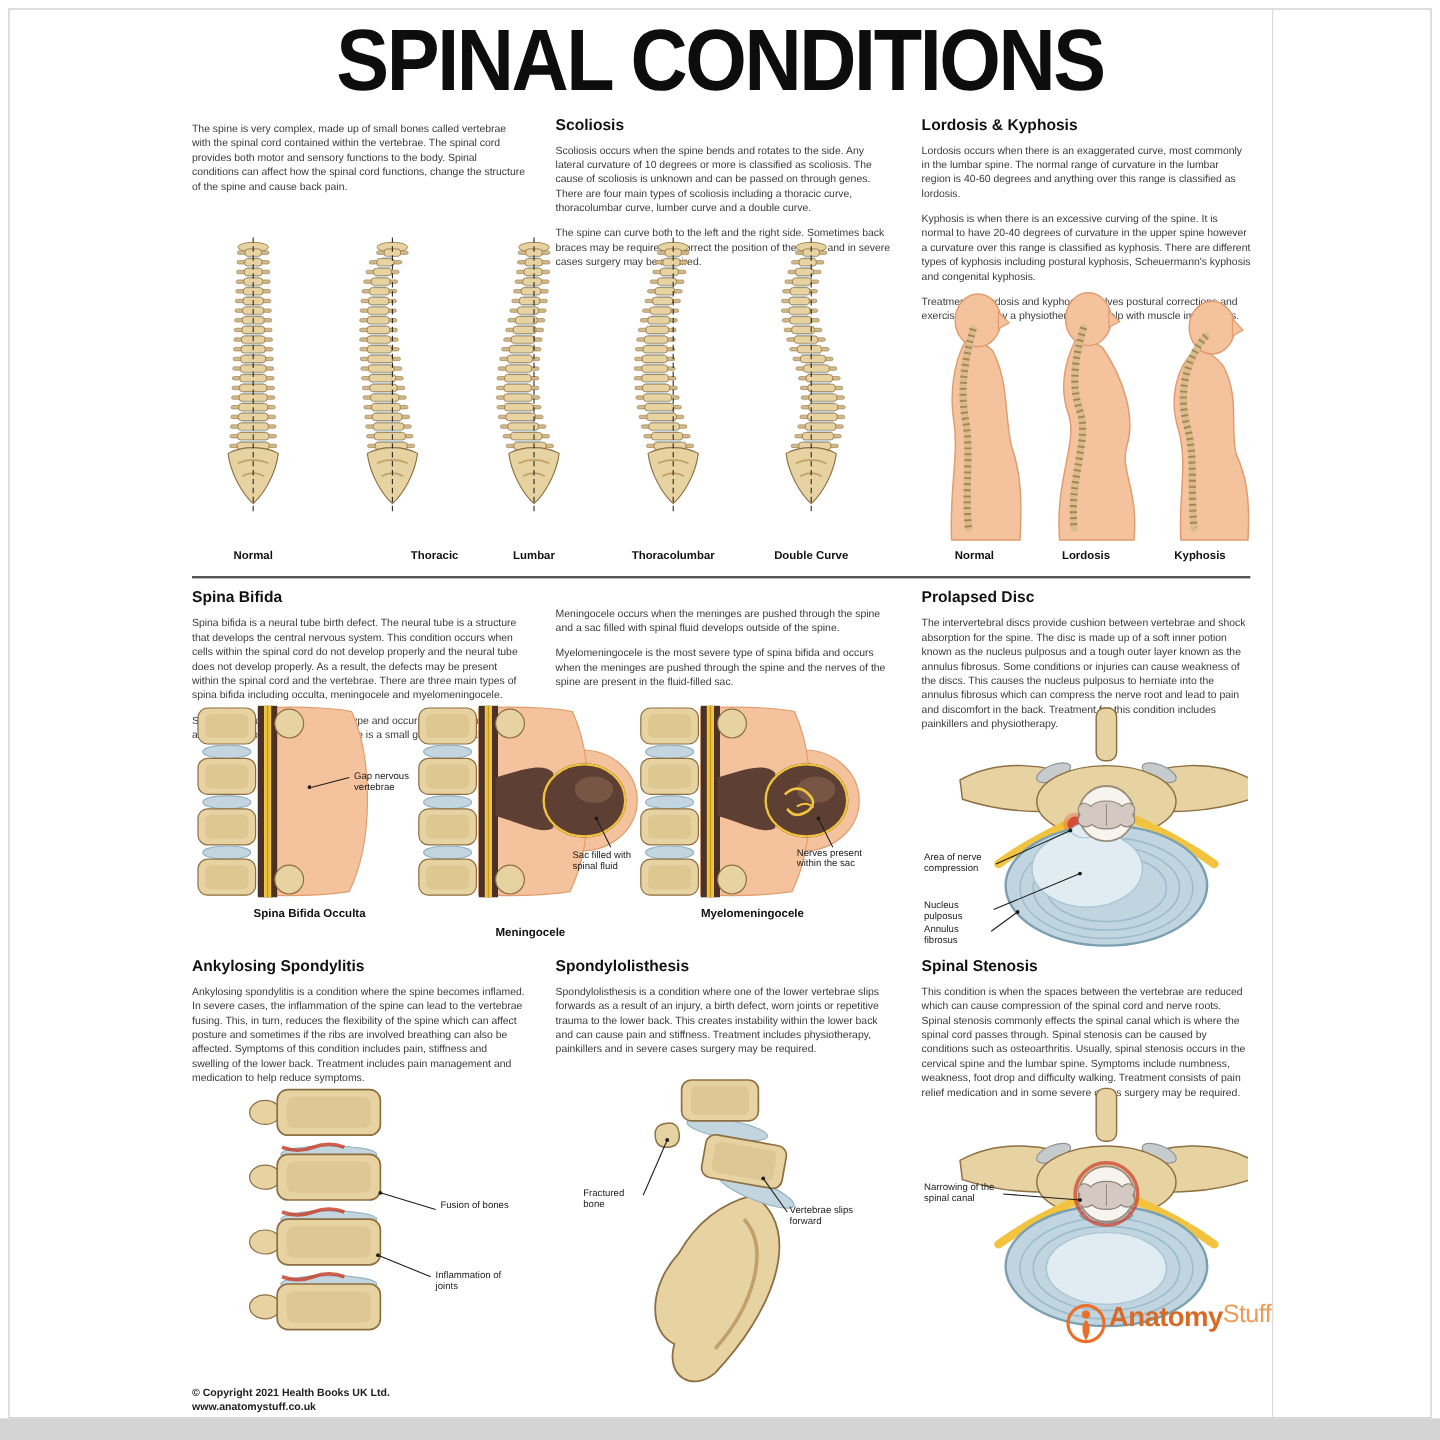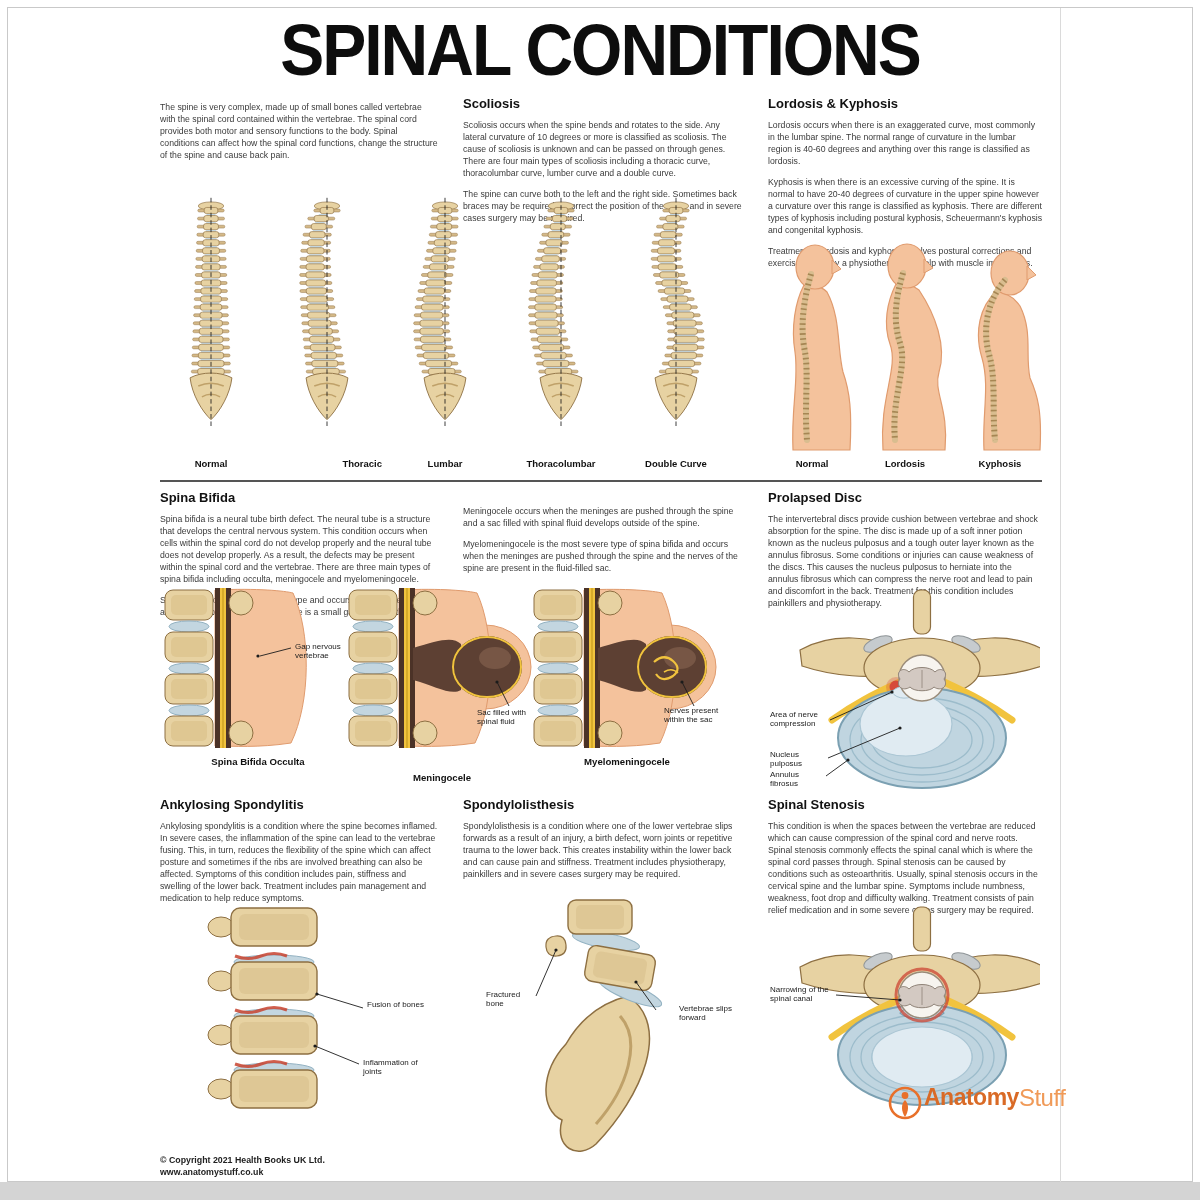--- a/index.html
+++ b/index.html
@@ -14,21 +14,21 @@
   .col h3{margin:0 0 8px 0;font-size:13px;font-weight:bold;color:#111;}
   .col p{margin:0 0 9px 0;font-size:8.7px;line-height:1.38;color:#3a3a3a;}
   .spine-label{position:absolute;top:458px;font-weight:bold;font-size:9.5px;text-align:center;color:#111;}
   .divider{position:absolute;left:160px;top:480px;width:882px;height:2px;background:#555;}
   .fig{position:absolute;}
   .fig-label{position:absolute;font-size:8px;line-height:1.18;color:#1c1c1c;}
   .caption{position:absolute;font-weight:bold;font-size:9.6px;color:#111;text-align:center;width:100%;}
   .footer-copy{position:absolute;left:160px;top:1155px;font-size:8.8px;font-weight:bold;color:#222;line-height:1.35;}
   .logo{position:absolute;left:886px;top:1084px;display:flex;align-items:flex-start;}
   .logo .brand-bold{font-size:23px;font-weight:bold;color:#d96a26;letter-spacing:-0.5px;}
-  .logo .brand-light{font-size:24px;color:#f09a58;letter-spacing:-0.5px;}
+  .logo .brand-light{font-size:21px;color:#f09a58;letter-spacing:-0.5px;}
 </style>
 </head>
 <body>
 
 <div class="poster">
   <div class="frame"></div>
   <div class="poster-right-edge"></div>
   <div class="bottom-band"></div>
 
   <div class="title">SPINAL CONDITIONS</div>
@@ -646,21 +646,21 @@
             <rect x="116" y="58" width="68" height="36" rx="8" fill="#e7d2a2" stroke="#8d6f42" stroke-width="1.4"></rect>
             <rect x="124" y="63" width="52" height="26" rx="5" fill="#d9c08c" opacity="0.6"></rect>
           </g>
           <path d="M86,44 q-11,1 -10,11 q1,10 11,9 q10,-1 9,-11 q-1,-10 -10,-9 Z" fill="#e7d2a2" stroke="#8d6f42" stroke-width="1.2"></path>
           <circle cx="86" cy="58" r="1.6" fill="#1c1c1c"></circle>
           <line x1="66" y1="104" x2="86" y2="58" stroke="#1c1c1c" stroke-width="0.9"></line>
           <circle cx="166" cy="90" r="1.6" fill="#1c1c1c"></circle>
           <line x1="186" y1="118" x2="166" y2="90" stroke="#1c1c1c" stroke-width="0.9"></line>
         </svg></div>
     <div class="fig-label" style="left:16px;top:98px;width:50px;">Fractured bone</div>
-    <div class="fig-label" style="left:188px;top:112px;width:58px;margin-left:21px;">Vertebrae slips forward</div>
+    <div class="fig-label" style="left:188px;top:112px;width:58px;">Vertebrae slips forward</div>
   </div>
   <div class="fig" style="left:770px;top:905px;width:270px;height:215px;">
     <div id="disc-stenosis" style="position:absolute;left:0;top:0;"><svg width="270" height="205" viewBox="0 0 270 205">
           <g transform="translate(22,0)">
             <rect x="121.5" y="2" width="17" height="44" rx="7" fill="#e7d2a2" stroke="#8d6f42" stroke-width="1.2"></rect>
             <path d="M8,62 C40,44 82,48 110,62 L110,84 C80,92 40,88 10,78 Z" fill="#e7d2a2" stroke="#8d6f42" stroke-width="1.2"></path>
             <path d="M252,62 C220,44 178,48 150,62 L150,84 C180,92 220,88 250,78 Z" fill="#e7d2a2" stroke="#8d6f42" stroke-width="1.2"></path>
             <ellipse cx="86" cy="56" rx="15" ry="6.5" fill="#c6cbce" stroke="#8e9497" stroke-width="1" transform="rotate(-22 86 56)"></ellipse>
             <ellipse cx="174" cy="56" rx="15" ry="6.5" fill="#c6cbce" stroke="#8e9497" stroke-width="1" transform="rotate(22 174 56)"></ellipse>
             <ellipse cx="130" cy="80" rx="58" ry="30" fill="#e7d2a2" stroke="#8d6f42" stroke-width="1.2"></ellipse>

